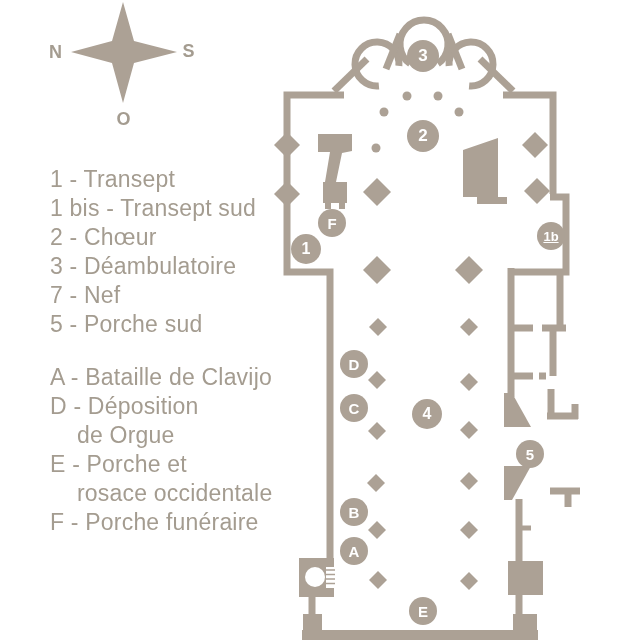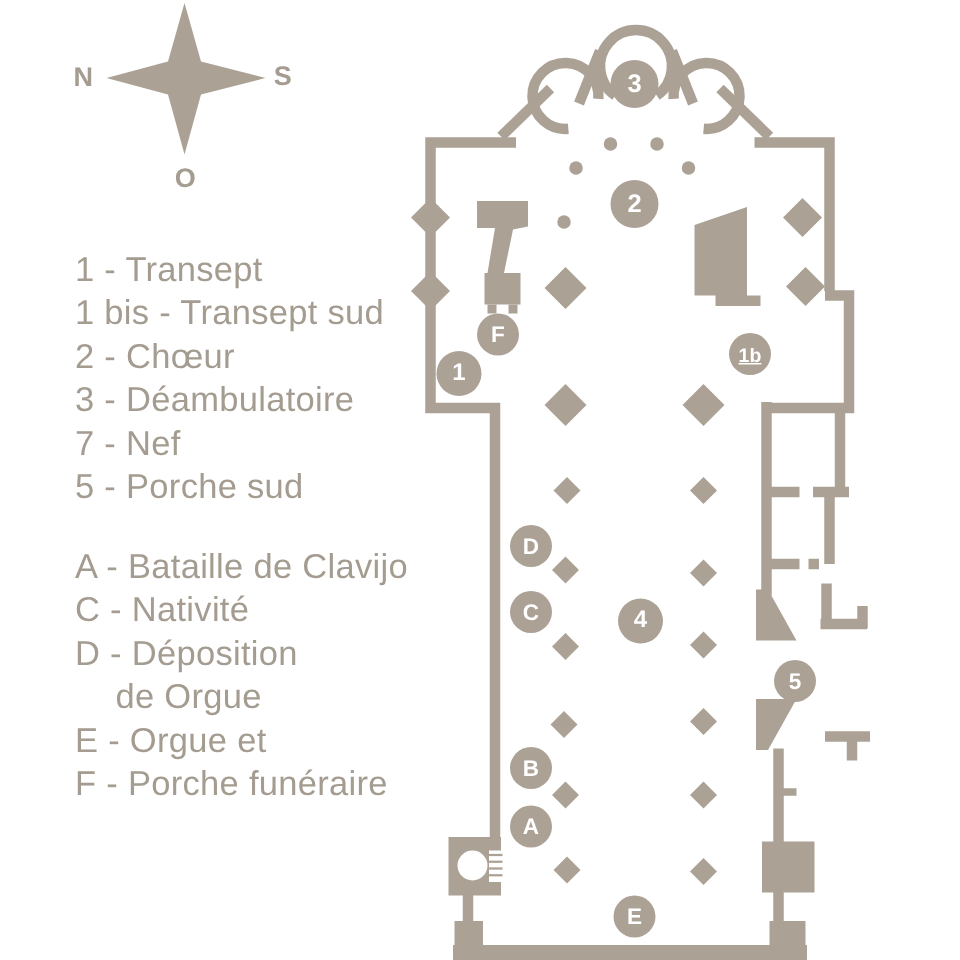--- a/index.html
+++ b/index.html
@@ -49,24 +49,24 @@
   </div>
 
   <div class="legend" id="legend">
       <div class="line">1 - Transept</div>
       <div class="line">1 bis - Transept sud</div>
       <div class="line">2 - Chœur</div>
       <div class="line">3 - Déambulatoire</div>
       <div class="line">7 - Nef</div>
       <div class="line">5 - Porche sud</div>
       <div class="line group-gap">A - Bataille de Clavijo</div>
-      <div class="line">C - Nativité</div>
       <div class="line">D - Déposition</div>
       <div class="line indent">de Orgue</div>
-      <div class="line">E - Orgue et</div>
+      <div class="line">E - Porche et</div>
+      <div class="line indent">rosace occidentale</div>
       <div class="line">F - Porche funéraire</div>
     </div>
 
   <div class="plan">
     <svg width="640" height="640" viewBox="0 0 640 640">
 
       <g stroke="var(--plan,#aca195)" stroke-width="7" fill="none">
 
         <path d="M 378.9 85.9 A 22 22 0 1 1 398.9 65.9"></path>
         <path d="M 410.2 63.7 A 24 24 0 1 1 437.8 63.7"></path>
@@ -165,21 +165,21 @@
           <line x1="326" y1="583.5" x2="335" y2="583.5"></line>
         </g>
       </g>
     </svg>
 
     <div id="markers">
         <div class="marker" style="left: 407px; top: 40px; height: 32px; width: 32px; font-size: 17px;">3</div>
         <div class="marker" style="left: 407px; top: 120px; height: 32px; width: 32px; font-size: 17px;">2</div>
         <div class="marker" style="left: 318px; top: 209px; height: 28px; width: 28px; font-size: 15px;">F</div>
         <div class="marker" style="left: 291px; top: 234px; height: 30px; width: 30px; font-size: 16px;">1</div>
-        <div class="marker" style="left: 486px; top: 222px; height: 28px; width: 28px; font-size: 13px; text-decoration: underline;">1b</div>
+        <div class="marker" style="left: 537px; top: 222px; height: 28px; width: 28px; font-size: 13px; text-decoration: underline;">1b</div>
         <div class="marker" style="left: 340px; top: 350px; height: 28px; width: 28px; font-size: 15px;">D</div>
         <div class="marker" style="left: 340px; top: 394px; height: 28px; width: 28px; font-size: 15px;">C</div>
         <div class="marker" style="left: 412px; top: 399px; height: 30px; width: 30px; font-size: 16px;">4</div>
         <div class="marker" style="left: 516px; top: 440px; height: 28px; width: 28px; font-size: 15px;">5</div>
         <div class="marker" style="left: 340px; top: 498px; height: 28px; width: 28px; font-size: 15px;">B</div>
         <div class="marker" style="left: 340px; top: 537px; height: 28px; width: 28px; font-size: 15px;">A</div>
         <div class="marker" style="left: 409px; top: 597px; height: 28px; width: 28px; font-size: 15px;">E</div>
       </div>
   </div>
 </div>

